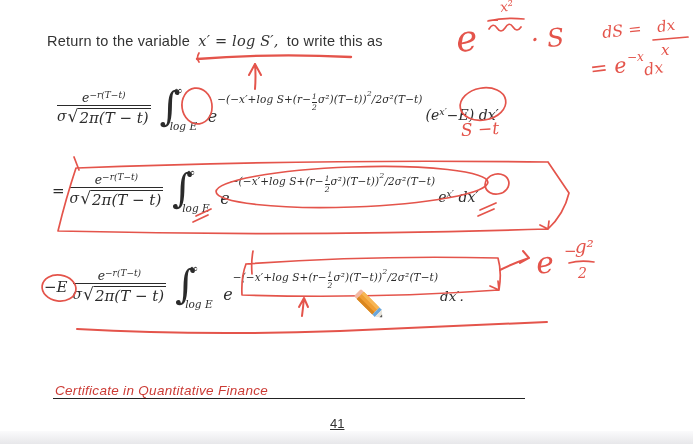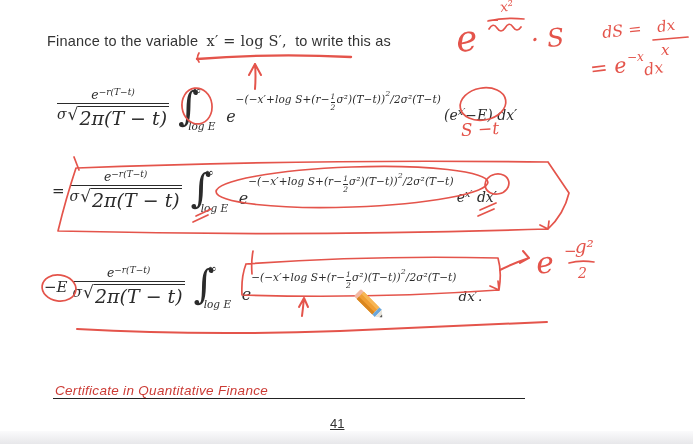--- a/index.html
+++ b/index.html
@@ -5,31 +5,31 @@
   :root{
     --annotation:#e4544b;
     --footer:#cc3b35;
     --ink:#2b2b2b;
   }
   html,body{margin:0;padding:0;background:#fff;}
   .canvas{position:relative;width:693px;height:444px;background:#ffffff;overflow:hidden;
           font-family:"Liberation Sans",sans-serif;color:var(--ink);}
   
   .title{position:absolute;left:47px;top:33px;font-size:14.5px;color:#333;letter-spacing:.2px;white-space:nowrap;}
-  .title .math{font-family:"DejaVu Serif",serif;margin:0 4px;}
+  .title .math{font-family:"DejaVu Serif",serif;font-style:italic;margin:0 4px;}
   
   .formula{position:absolute;display:flex;align-items:center;font-family:"DejaVu Serif",serif;color:var(--ink);white-space:nowrap;}
   .lead{font-size:15px;font-style:italic;margin-right:5px;}
   .frac{display:inline-flex;flex-direction:column;align-items:center;text-align:center;}
   .frac .num{font-size:12.5px;font-style:italic;padding:0 8px;line-height:1.1;}
   .frac .num .sup{font-size:9px;vertical-align:4px;font-style:italic;}
   .frac .bar{align-self:stretch;height:0;border-top:1.4px solid var(--ink);margin:1px 0 2px 0;}
   .frac .den{font-size:14px;font-style:italic;display:flex;align-items:flex-start;line-height:1.15;}
   .radical{font-style:normal;font-size:17px;line-height:1;margin:0 0 0 1px;}
-  .rootbox{border-top:1.3px solid var(--ink);padding:1px 2px 0 1px;font-size:19px;font-style:italic;}
+  .rootbox{border-top:1.3px solid var(--ink);padding:1px 2px 0 1px;font-size:15px;font-style:italic;}
   .integral{position:relative;margin:0 4px 0 9px;height:50px;width:44px;}
   .int-glyph{position:absolute;left:0;top:-4px;font-size:40px;font-style:normal;line-height:52px;}
   .int-sup{position:absolute;left:14px;top:0px;font-size:11px;font-style:normal;}
   .int-sub{position:absolute;left:10px;bottom:2px;font-size:10.5px;font-style:italic;}
   .ebase{font-size:16px;font-style:italic;position:relative;top:7px;}
   .exp{font-size:10.5px;font-style:italic;position:relative;top:-7px;display:inline-flex;letter-spacing:.1px;}
   .exp .half{display:inline-flex;flex-direction:column;align-items:center;font-size:7.5px;line-height:1;margin:0 1px;font-style:italic;}
   .exp .half .hbar{border-top:1px solid var(--ink);align-self:stretch;margin:1px 0;}
   .exp .pw{font-size:8px;position:relative;top:-4px;}
   .tail{font-size:14px;font-style:italic;margin-left:3px;position:relative;top:5px;}
@@ -48,21 +48,21 @@
   .bottom-bar{position:absolute;left:0;bottom:0;width:693px;height:13px;
               background:linear-gradient(#fbfbfc,#e7e7ea);}
   .pencil{position:absolute;left:0;top:0;z-index:7;}
 </style>
 </head>
 <body>
 
 <div class="canvas">
 
   <div class="title">
-    <span>Finance to the variable</span>
+    <span>Return to the variable</span>
     <span class="math">x′ = log S′,</span>
     <span>to write this as</span>
   </div>
 
   <div class="formula" style="left:57px;top:84px;">
     <span class="frac">
       <span class="num"><span>e</span><span class="sup">−r(T−t)</span></span>
       <span class="bar"></span>
       <span class="den">
           <span>σ</span>

